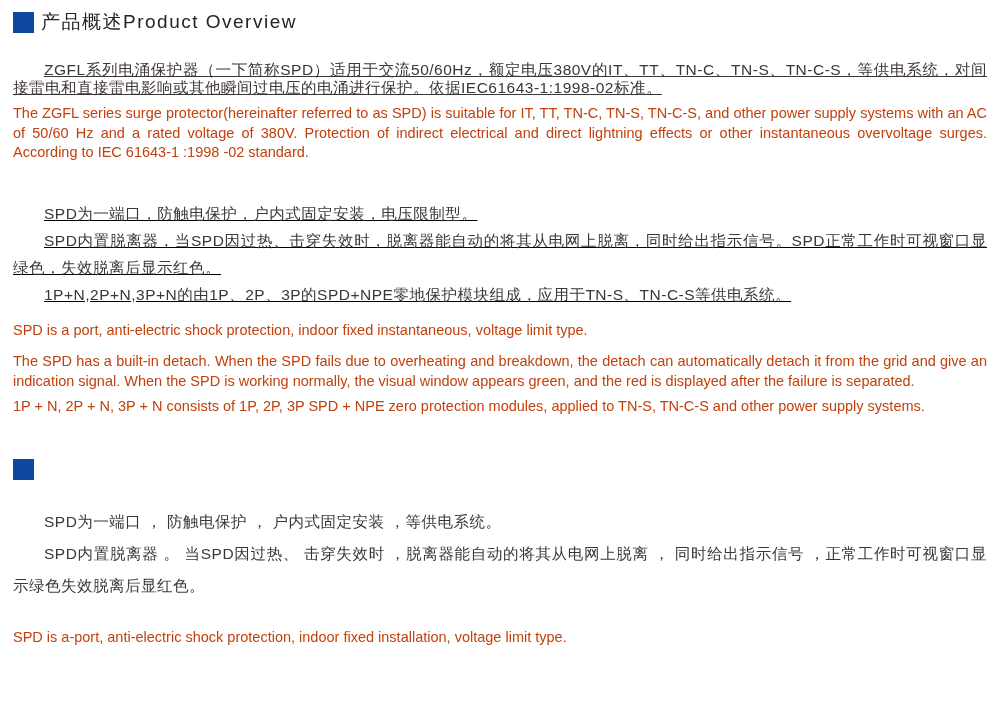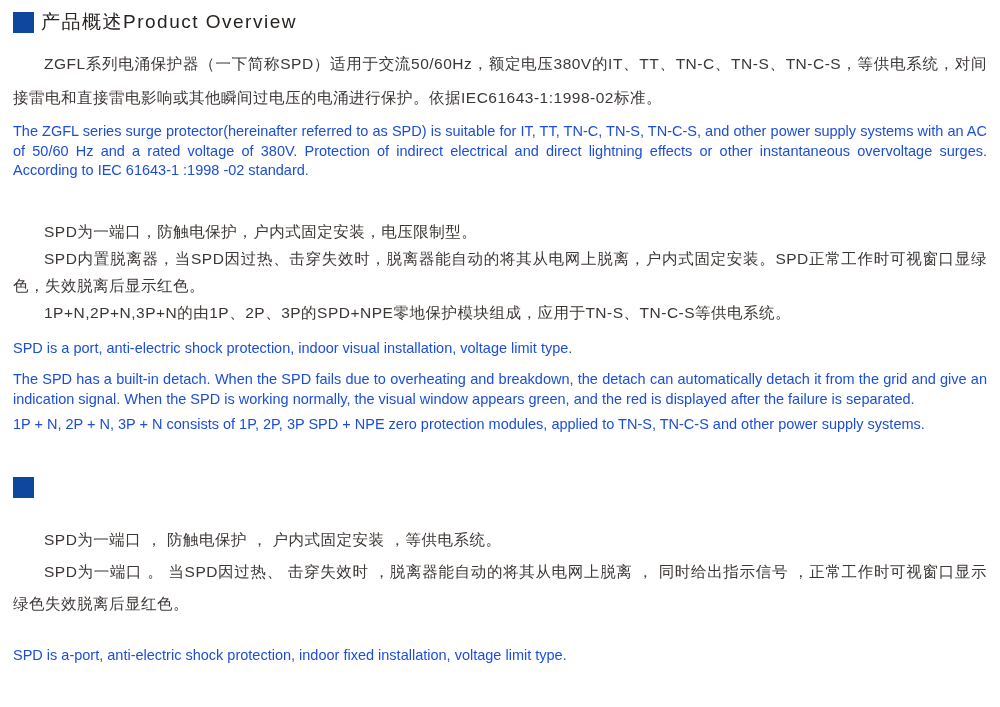--- a/index.html
+++ b/index.html
@@ -45,28 +45,28 @@
     color: #3c3735;
     text-align: justify;
     letter-spacing: 0.5px;
   }
   .zh.indent { text-indent: 2em; }
   
   .en {
     margin: 0;
     font-size: 14.5px;
     line-height: 19.5px;
-    color: #1d4ed8;
+    color: #c2410c;
     text-align: justify;
   }
   
-  .s1 .zh { margin-top: 13px; line-height: 34px; }
+  .s1 .zh { margin-top: 27px; line-height: 18px; text-decoration: underline; }
   .s1 .en { margin-top: 7px; }
   .s2 { margin-top: 37px; }
-  .s2 .zh-block { margin-top: 25px; }
+  .s2 .zh-block { margin-top: 25px; text-decoration: underline; }
   .s2 .en-1 { margin-top: 13px; }
   .s2 .en-2 { margin-top: 12px; }
   .s2 .en-3 { margin-top: 6px; }
   .s3 { margin-top: 42px; }
   .s3 .zh-block { margin-top: 26px; }
   .s3 .zh { line-height: 32px; }
   .s3 .en-1 { margin-top: 26px; }
 </style>
 </head>
 <body>
@@ -78,33 +78,33 @@
       <span class="sq"></span>
       <span>产品概述Product Overview</span>
     </h2>
     <p class="zh indent">ZGFL系列电涌保护器（一下简称SPD）适用于交流50/60Hz，额定电压380V的IT、TT、TN-C、TN-S、TN-C-S，等供电系统，对间接雷电和直接雷电影响或其他瞬间过电压的电涌进行保护。依据IEC61643-1:1998-02标准。</p>
     <p class="en">The ZGFL series surge protector(hereinafter referred to as SPD) is suitable for IT, TT, TN-C, TN-S, TN-C-S, and other power supply systems with an AC of 50/60 Hz and a rated voltage of 380V. Protection of indirect electrical and direct lightning effects or other instantaneous overvoltage surges. According to IEC 61643-1 :1998 -02 standard.</p>
   </section>
 
   <section class="s2">
     <div class="zh-block">
       <p class="zh indent">SPD为一端口，防触电保护，户内式固定安装，电压限制型。</p>
-      <p class="zh indent">SPD内置脱离器，当SPD因过热、击穿失效时，脱离器能自动的将其从电网上脱离，户内式固定安装。SPD正常工作时可视窗口显绿色，失效脱离后显示红色。</p>
+      <p class="zh indent">SPD内置脱离器，当SPD因过热、击穿失效时，脱离器能自动的将其从电网上脱离，同时给出指示信号。SPD正常工作时可视窗口显绿色，失效脱离后显示红色。</p>
       <p class="zh indent">1P+N,2P+N,3P+N的由1P、2P、3P的SPD+NPE零地保护模块组成，应用于TN-S、TN-C-S等供电系统。</p>
     </div>
-    <p class="en en-1">SPD is a port, anti-electric shock protection, indoor visual installation, voltage limit type.</p>
+    <p class="en en-1">SPD is a port, anti-electric shock protection, indoor fixed instantaneous, voltage limit type.</p>
     <p class="en en-2">The SPD has a built-in detach. When the SPD fails due to overheating and breakdown, the detach can automatically detach it from the grid and give an indication signal. When the SPD is working normally, the visual window appears green, and the red is displayed after the failure is separated.</p>
     <p class="en en-3">1P + N, 2P + N, 3P + N consists of 1P, 2P, 3P SPD + NPE zero protection modules, applied to TN-S, TN-C-S and other power supply systems.</p>
   </section>
 
   <section class="s3">
     <h2 class="sec-title">
       <span class="sq"></span>
     </h2>
     <div class="zh-block">
       <p class="zh indent">SPD为一端口 ， 防触电保护 ， 户内式固定安装 ，等供电系统。</p>
-      <p class="zh indent">SPD为一端口 。 当SPD因过热、 击穿失效时 ，脱离器能自动的将其从电网上脱离 ， 同时给出指示信号 ，正常工作时可视窗口显示绿色失效脱离后显红色。</p>
+      <p class="zh indent">SPD内置脱离器 。 当SPD因过热、 击穿失效时 ，脱离器能自动的将其从电网上脱离 ， 同时给出指示信号 ，正常工作时可视窗口显示绿色失效脱离后显红色。</p>
     </div>
     <p class="en en-1">SPD is a-port, anti-electric shock protection, indoor fixed installation, voltage limit type.</p>
 
   </section>
 
 </div>
 
 </body></html>

